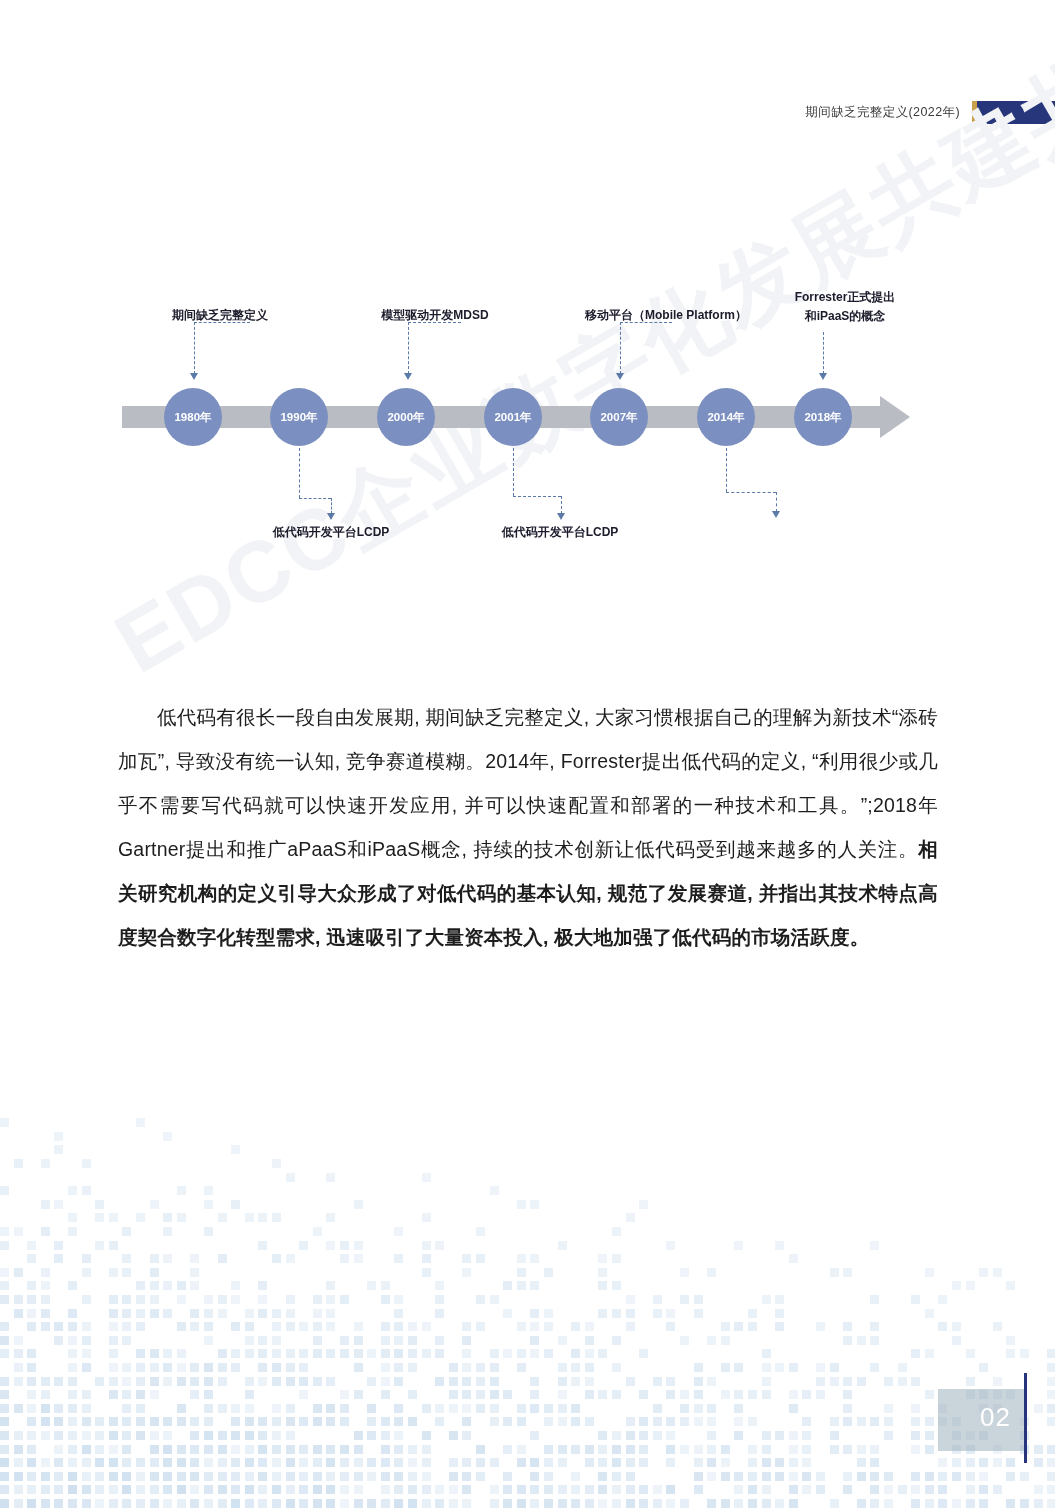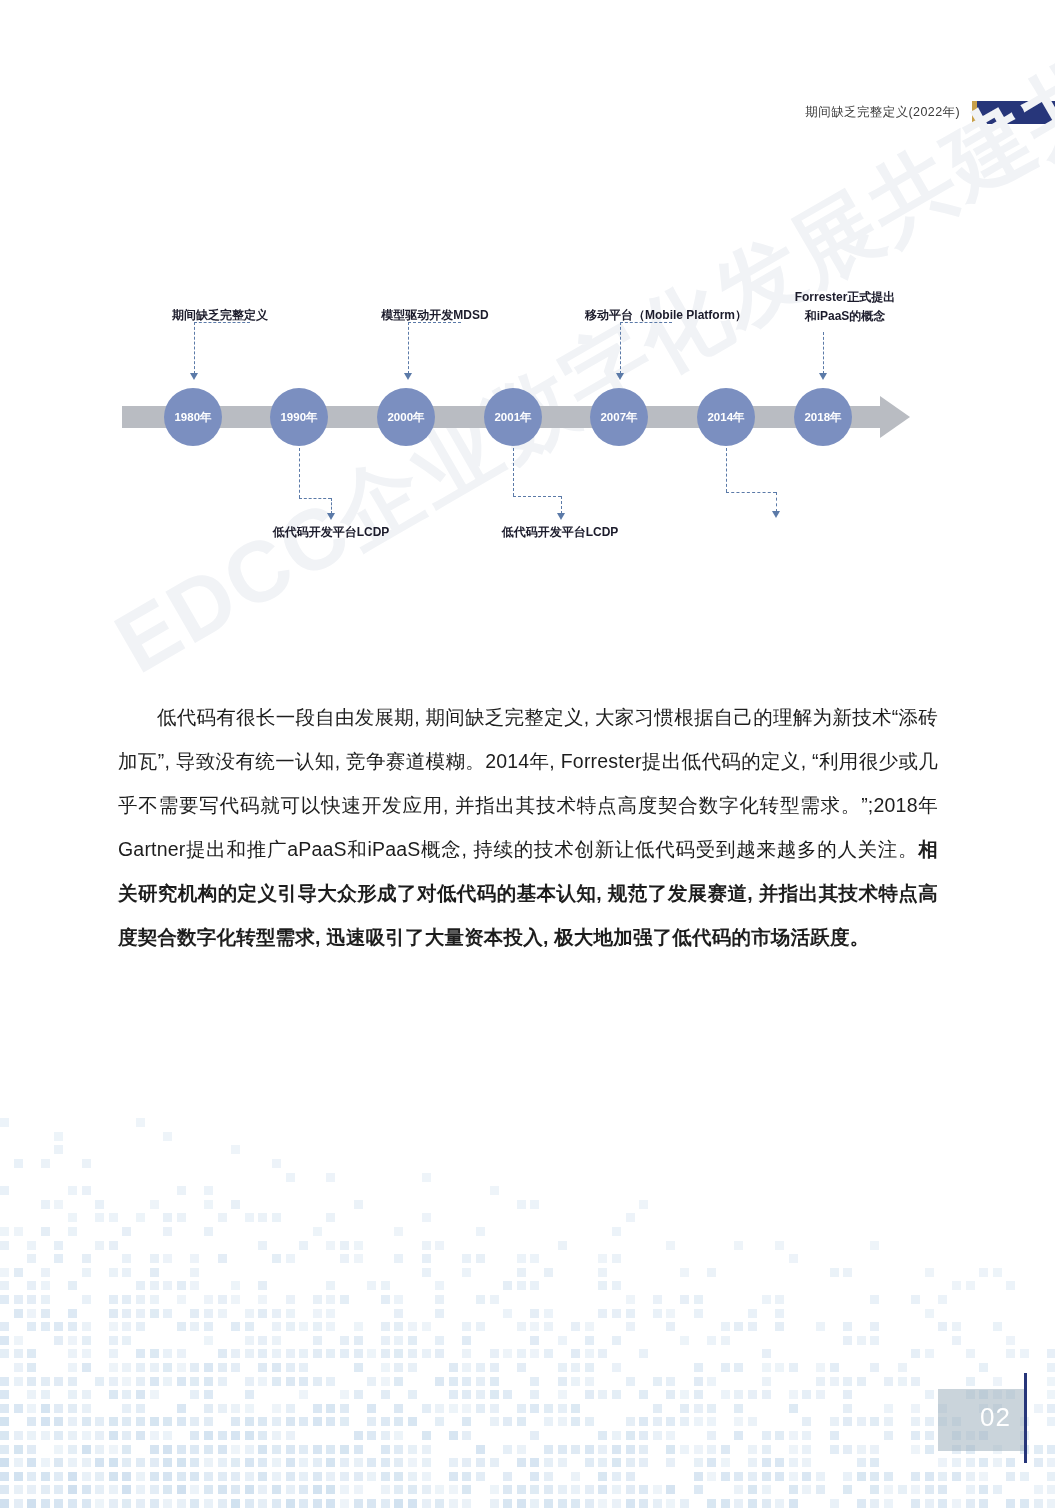--- a/index.html
+++ b/index.html
@@ -279,21 +279,21 @@
     <div class="arrowhead-down" style="left:818.5px; top:113px;"></div>
   </div>
   <div class="label multiline" style="left:745px; top:28px; width:200px; text-align:center;">
     <div>Forrester正式提出</div>
     <div>和iPaaS的概念</div>
   </div>
 
 </div>
 
 <div class="body-text">
-  <p><span>低代码有很长一段自由发展期, 期间缺乏完整定义, 大家习惯根据自己的理解为新技术“添砖加瓦”, 导致没有统一认知, 竞争赛道模糊。2014年, Forrester提出低代码的定义, “利用很少或几乎不需要写代码就可以快速开发应用, 并指出其技术特点高度契合数字化转型需求。”;2018年Gartner提出和推广aPaaS和iPaaS概念, 持续的技术创新让低代码受到越来越多的人关注。</span><span class="bold">相关研究机构的定义引导大众形成了对低代码的基本认知, 规范了发展赛道, 并指出其技术特点高度契合数字化转型需求, 迅速吸引了大量资本投入, 极大地加强了低代码的市场活跃度。</span></p>
+  <p><span>低代码有很长一段自由发展期, 期间缺乏完整定义, 大家习惯根据自己的理解为新技术“添砖加瓦”, 导致没有统一认知, 竞争赛道模糊。2014年, Forrester提出低代码的定义, “利用很少或几乎不需要写代码就可以快速开发应用, 并可以快速配置和部署的一种技术和工具。”;2018年Gartner提出和推广aPaaS和iPaaS概念, 持续的技术创新让低代码受到越来越多的人关注。</span><span class="bold">相关研究机构的定义引导大众形成了对低代码的基本认知, 规范了发展赛道, 并指出其技术特点高度契合数字化转型需求, 迅速吸引了大量资本投入, 极大地加强了低代码的市场活跃度。</span></p>
 </div>
 
 <div class="dots" id="dots">
     <i class="dot" style="left:0.0px;top:27.2px;opacity:0.39"></i>
     <i class="dot" style="left:136.0px;top:27.2px;opacity:0.35"></i>
     <i class="dot" style="left:54.4px;top:40.8px;opacity:0.37"></i>
     <i class="dot" style="left:163.2px;top:40.8px;opacity:0.36"></i>
     <i class="dot" style="left:54.4px;top:54.4px;opacity:0.42"></i>
     <i class="dot" style="left:231.2px;top:54.4px;opacity:0.35"></i>
     <i class="dot" style="left:13.6px;top:68.0px;opacity:0.46"></i>

